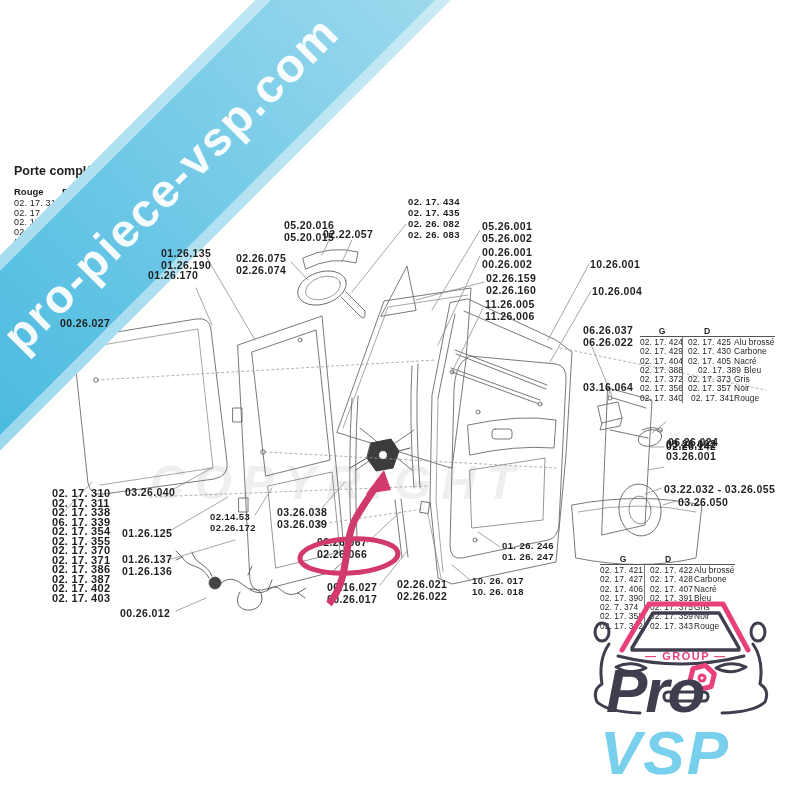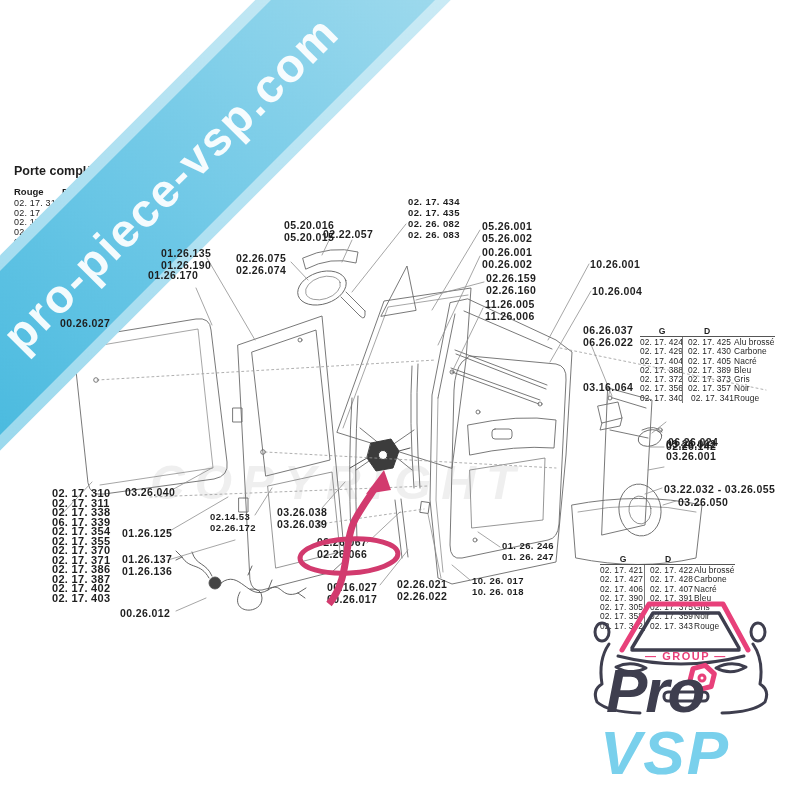--- a/index.html
+++ b/index.html
@@ -398,21 +398,21 @@
           <span style="width: 46px; padding-left: 4px;">02. 17. 430</span>
           <span>Carbone</span>
         </div>
         <div class="ct-row">
           <span style="width: 44px;">02. 17. 404</span>
           <span style="width: 46px; padding-left: 4px;">02. 17. 405</span>
           <span>Nacré</span>
         </div>
         <div class="ct-row">
           <span style="width: 44px;">02. 17. 388</span>
-          <span style="width: 46px; padding-left: 4px;">02. 17. 389</span>
+          <span style="width: 46px; padding-left: 14px;">02. 17. 389</span>
           <span>Bleu</span>
         </div>
         <div class="ct-row">
           <span style="width: 44px;">02. 17. 372</span>
           <span style="width: 46px; padding-left: 4px;">02. 17. 373</span>
           <span>Gris</span>
         </div>
         <div class="ct-row">
           <span style="width: 44px;">02. 17. 356</span>
           <span style="width: 46px; padding-left: 4px;">02. 17. 357</span>
@@ -446,21 +446,21 @@
           <span style="width: 46px;">02. 17. 406</span>
           <span style="width: 44px; padding-left: 4px;">02. 17. 407</span>
           <span>Nacré</span>
         </div>
         <div class="ct-row">
           <span style="width: 46px;">02. 17. 390</span>
           <span style="width: 44px; padding-left: 4px;">02. 17. 391</span>
           <span>Bleu</span>
         </div>
         <div class="ct-row">
-          <span style="width: 46px;">02. 17. 305</span>
+          <span style="width: 46px;">02. 7. 374</span>
           <span style="width: 44px; padding-left: 4px;">02. 17. 375</span>
           <span>Gris</span>
         </div>
         <div class="ct-row">
           <span style="width: 46px;">02. 17. 358</span>
           <span style="width: 44px; padding-left: 4px;">02. 17. 359</span>
           <span>Noir</span>
         </div>
         <div class="ct-row">
           <span style="width: 46px;">02. 17. 342</span>

